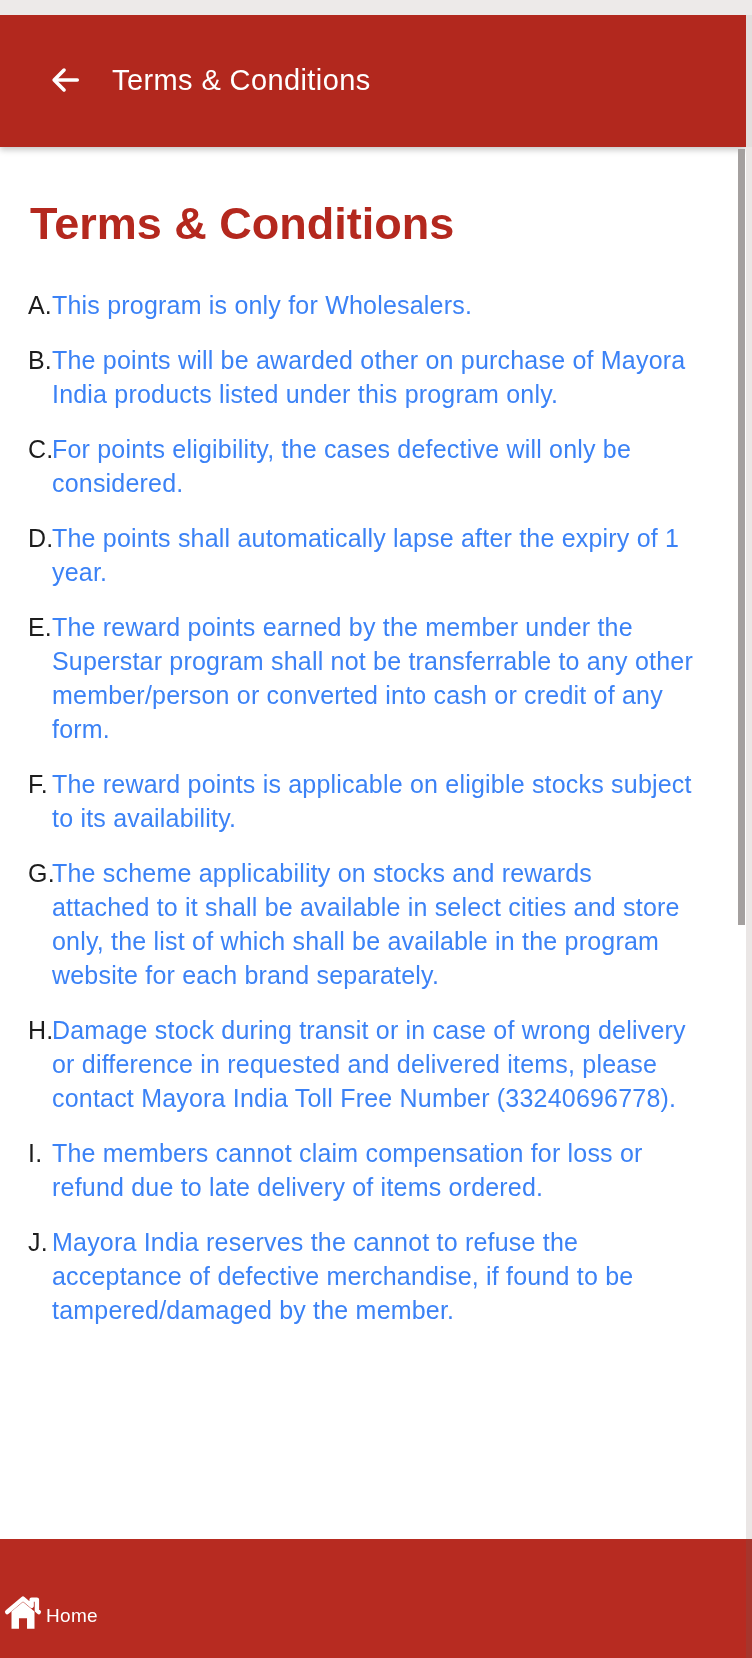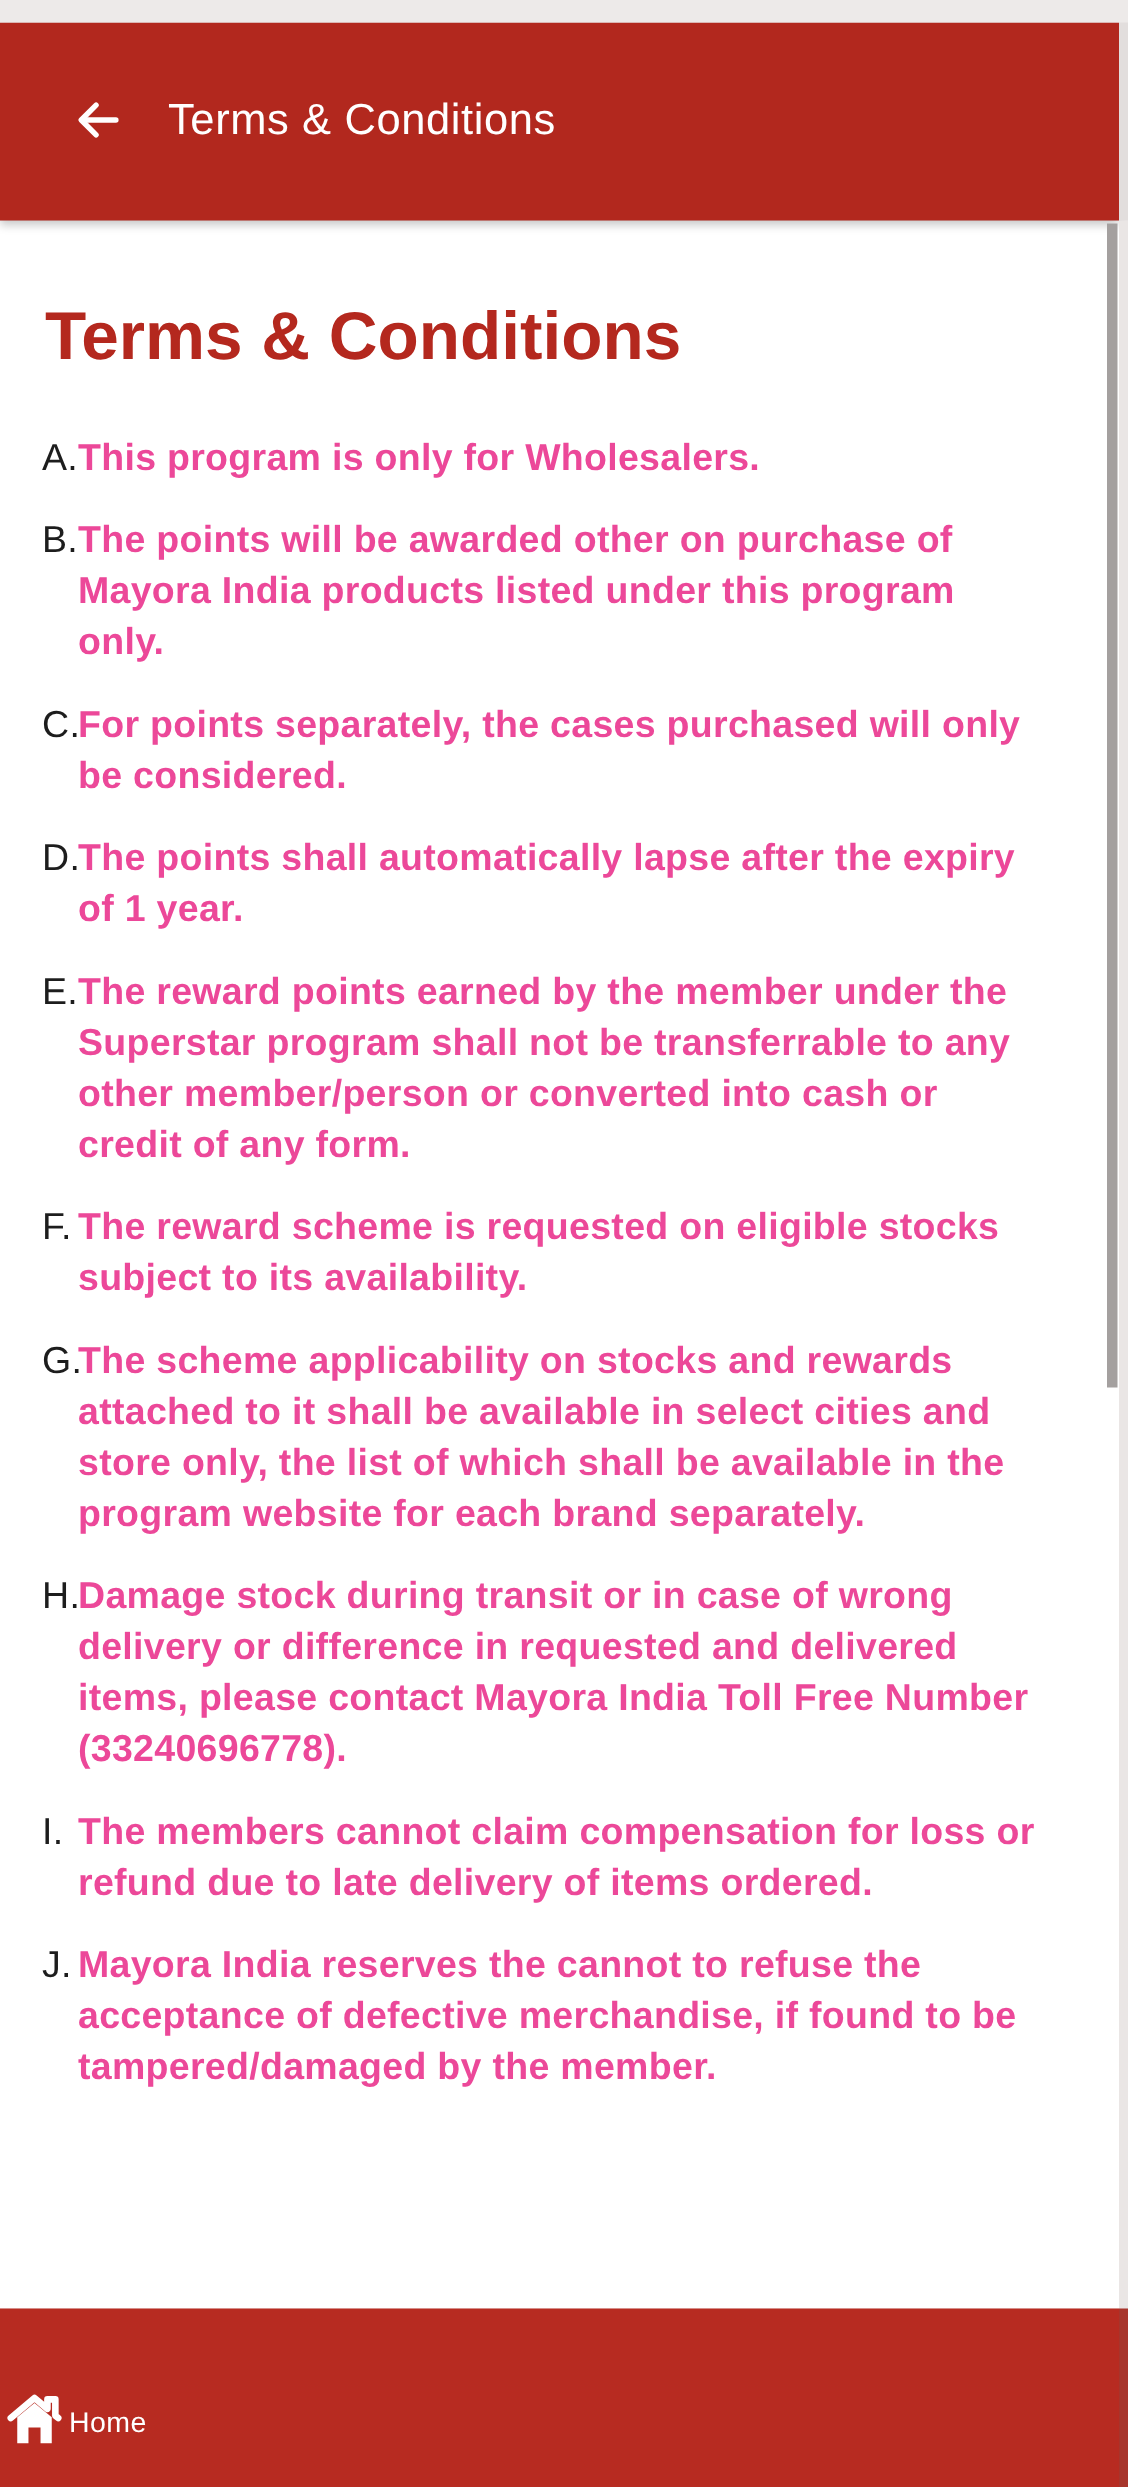--- a/index.html
+++ b/index.html
@@ -59,21 +59,21 @@
   }
   .terms-item {
     display:grid;
     grid-template-columns:24px 1fr;
     font-size:25px; line-height:34px;
     letter-spacing:0.2px;
     color:#1D1D1D;
     margin-bottom:21px;
   }
   .term-letter { color:#1D1D1D; }
-  .term-text  { color:#ec4899;font-weight:bold; }
+  .term-text  { color:#3b82f6; }
 
   
   .edge-strip-top    { position:absolute; left:0; top:0; width:752px; height:3px; background:#EDEAE9; z-index:5; }
   .edge-strip-right-header  { position:absolute; left:746px; top:0; width:6px; height:135px; background:#E2DEDD; z-index:4; }
   .edge-strip-right-content { position:absolute; left:746px; top:135px; width:6px; height:1392px; background:#EAE6E5; z-index:4; }
   .edge-strip-right-footer  { position:absolute; left:746px; top:1527px; width:6px; height:131px; background:#A7352C; z-index:4; }
   .scrollbar-thumb {
     position:absolute; left:738px; top:137px;
     width:7px; height:776px;
     background:#A4A09F;
@@ -146,33 +146,33 @@
       <li class="terms-item">
         <span class="term-letter">A.</span>
         <span class="term-text">This program is only for Wholesalers.</span>
       </li>
       <li class="terms-item">
         <span class="term-letter">B.</span>
         <span class="term-text">The points will be awarded other on purchase of Mayora India products listed under this program only.</span>
       </li>
       <li class="terms-item">
         <span class="term-letter">C.</span>
-        <span class="term-text">For points separately, the cases purchased will only be considered.</span>
+        <span class="term-text">For points eligibility, the cases defective will only be considered.</span>
       </li>
       <li class="terms-item">
         <span class="term-letter">D.</span>
         <span class="term-text">The points shall automatically lapse after the expiry of 1 year.</span>
       </li>
       <li class="terms-item">
         <span class="term-letter">E.</span>
         <span class="term-text">The reward points earned by the member under the Superstar program shall not be transferrable to any other member/person or converted into cash or credit of any form.</span>
       </li>
       <li class="terms-item">
         <span class="term-letter">F.</span>
-        <span class="term-text">The reward scheme is requested on eligible stocks subject to its availability.</span>
+        <span class="term-text">The reward points is applicable on eligible stocks subject to its availability.</span>
       </li>
       <li class="terms-item">
         <span class="term-letter">G.</span>
         <span class="term-text">The scheme applicability on stocks and rewards attached to it shall be available in select cities and store only, the list of which shall be available in the program website for each brand separately.</span>
       </li>
       <li class="terms-item">
         <span class="term-letter">H.</span>
         <span class="term-text">Damage stock during transit or in case of wrong delivery or difference in requested and delivered items, please contact Mayora India Toll Free Number (33240696778).</span>
       </li>
       <li class="terms-item">

